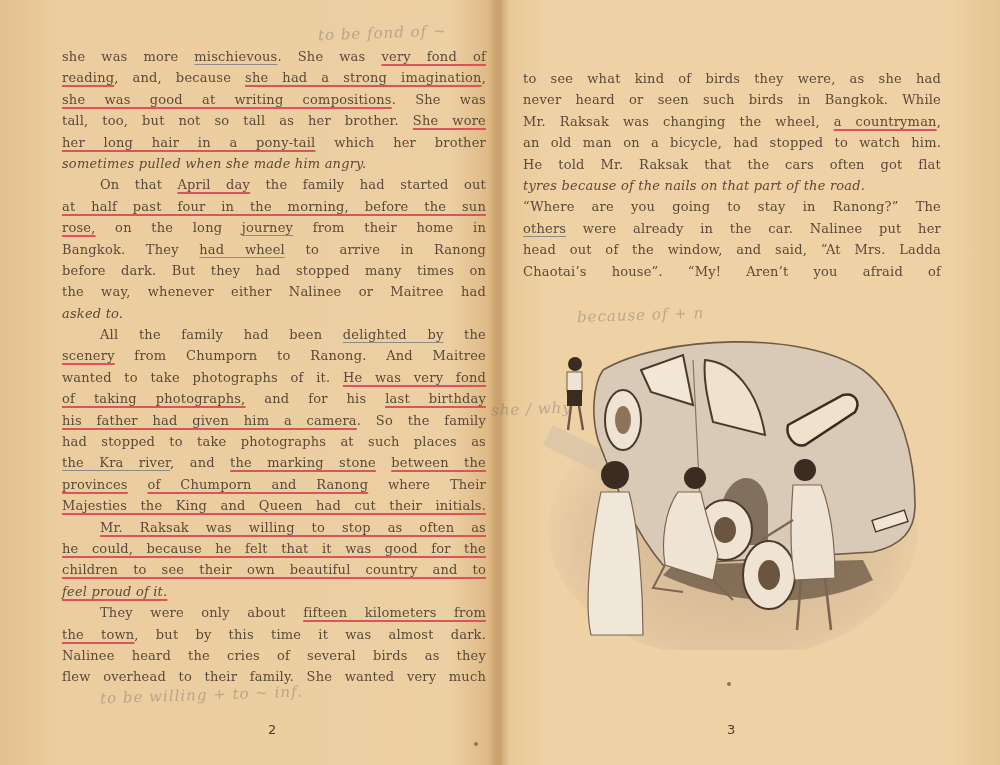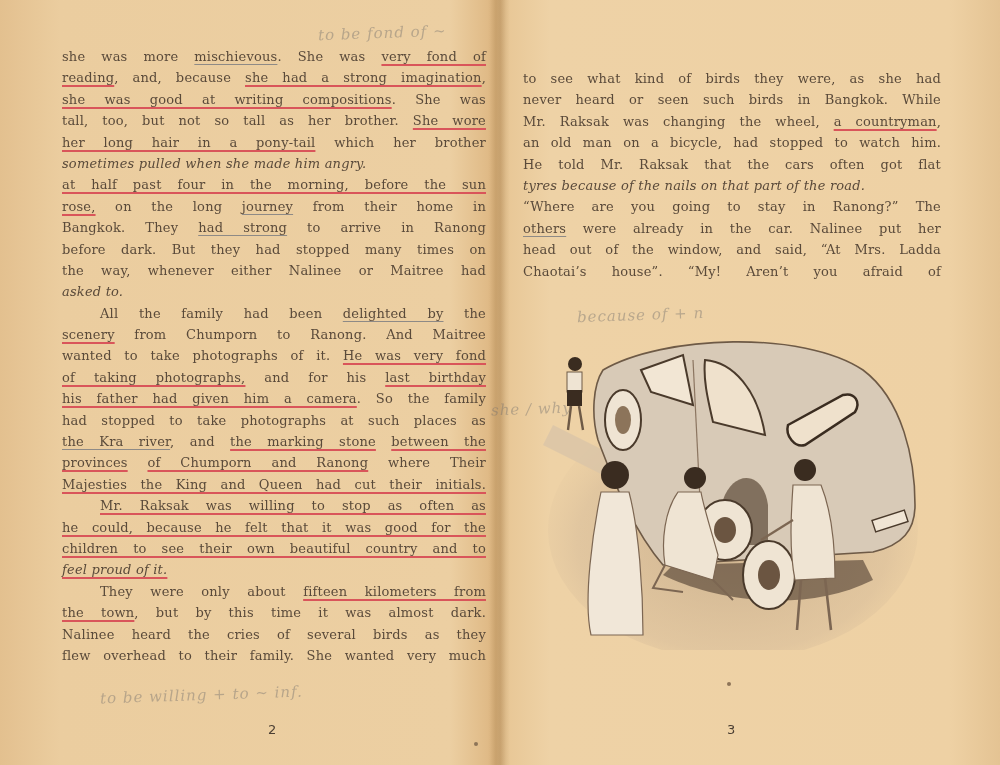--- a/index.html
+++ b/index.html
@@ -54,23 +54,24 @@
   <div class="gutter-shadow"></div>
 
   <div class="page page-left">
     <div class="text-block" id="left-text">
         <span class="line"><span>she was more </span><span class="ul-pencil">mischievous</span><span>.  She was </span><span class="ul">very fond of</span></span>
         <span class="line"><span class="ul">reading</span><span>, and, because </span><span class="ul">she had a strong imagination</span><span>,</span></span>
         <span class="line"><span class="ul">she was good at writing compositions</span><span>.  She was</span></span>
         <span class="line"><span>tall, too, but not so tall as her brother.  </span><span class="ul">She wore</span></span>
         <span class="line"><span class="ul">her long hair in a pony-tail</span><span> which her  brother</span></span>
         <span class="line last"><span>sometimes pulled when she made him angry.</span></span>
+        <span class="line indent"><span>On that </span><span class="ul">April day</span><span> the family had started out</span></span>
         <span class="line"><span class="ul">at half past four in the morning, before the sun</span></span>
         <span class="line"><span class="ul">rose,</span><span> on the long </span><span class="ul-pencil">journey</span><span> from their home in</span></span>
-        <span class="line"><span>Bangkok.  They </span><span class="ul-pencil">had strong</span><span> to arrive in Ranong</span></span>
+        <span class="line"><span>Bangkok.  They </span><span class="ul-pencil">had wheel</span><span> to arrive in Ranong</span></span>
         <span class="line"><span>before dark.  But they had stopped many times on</span></span>
         <span class="line"><span>the way, whenever either Nalinee or Maitree had</span></span>
         <span class="line last"><span>asked to.</span></span>
         <span class="line indent"><span>All the family had been </span><span class="ul-pencil">delighted by</span><span> the</span></span>
         <span class="line"><span class="ul">scenery</span><span> from Chumporn to Ranong.   And Maitree</span></span>
         <span class="line"><span>wanted to take photographs of it.  </span><span class="ul">He was very fond</span></span>
         <span class="line"><span class="ul">of taking photographs,</span><span> and for his </span><span class="ul">last birthday</span></span>
         <span class="line"><span class="ul">his father had given him a camera</span><span>.  So the family</span></span>
         <span class="line"><span>had stopped to take photographs at such places as</span></span>
         <span class="line"><span class="ul-pencil">the Kra river</span><span>, and </span><span class="ul">the marking stone</span><span> </span><span class="ul">between the</span></span>

